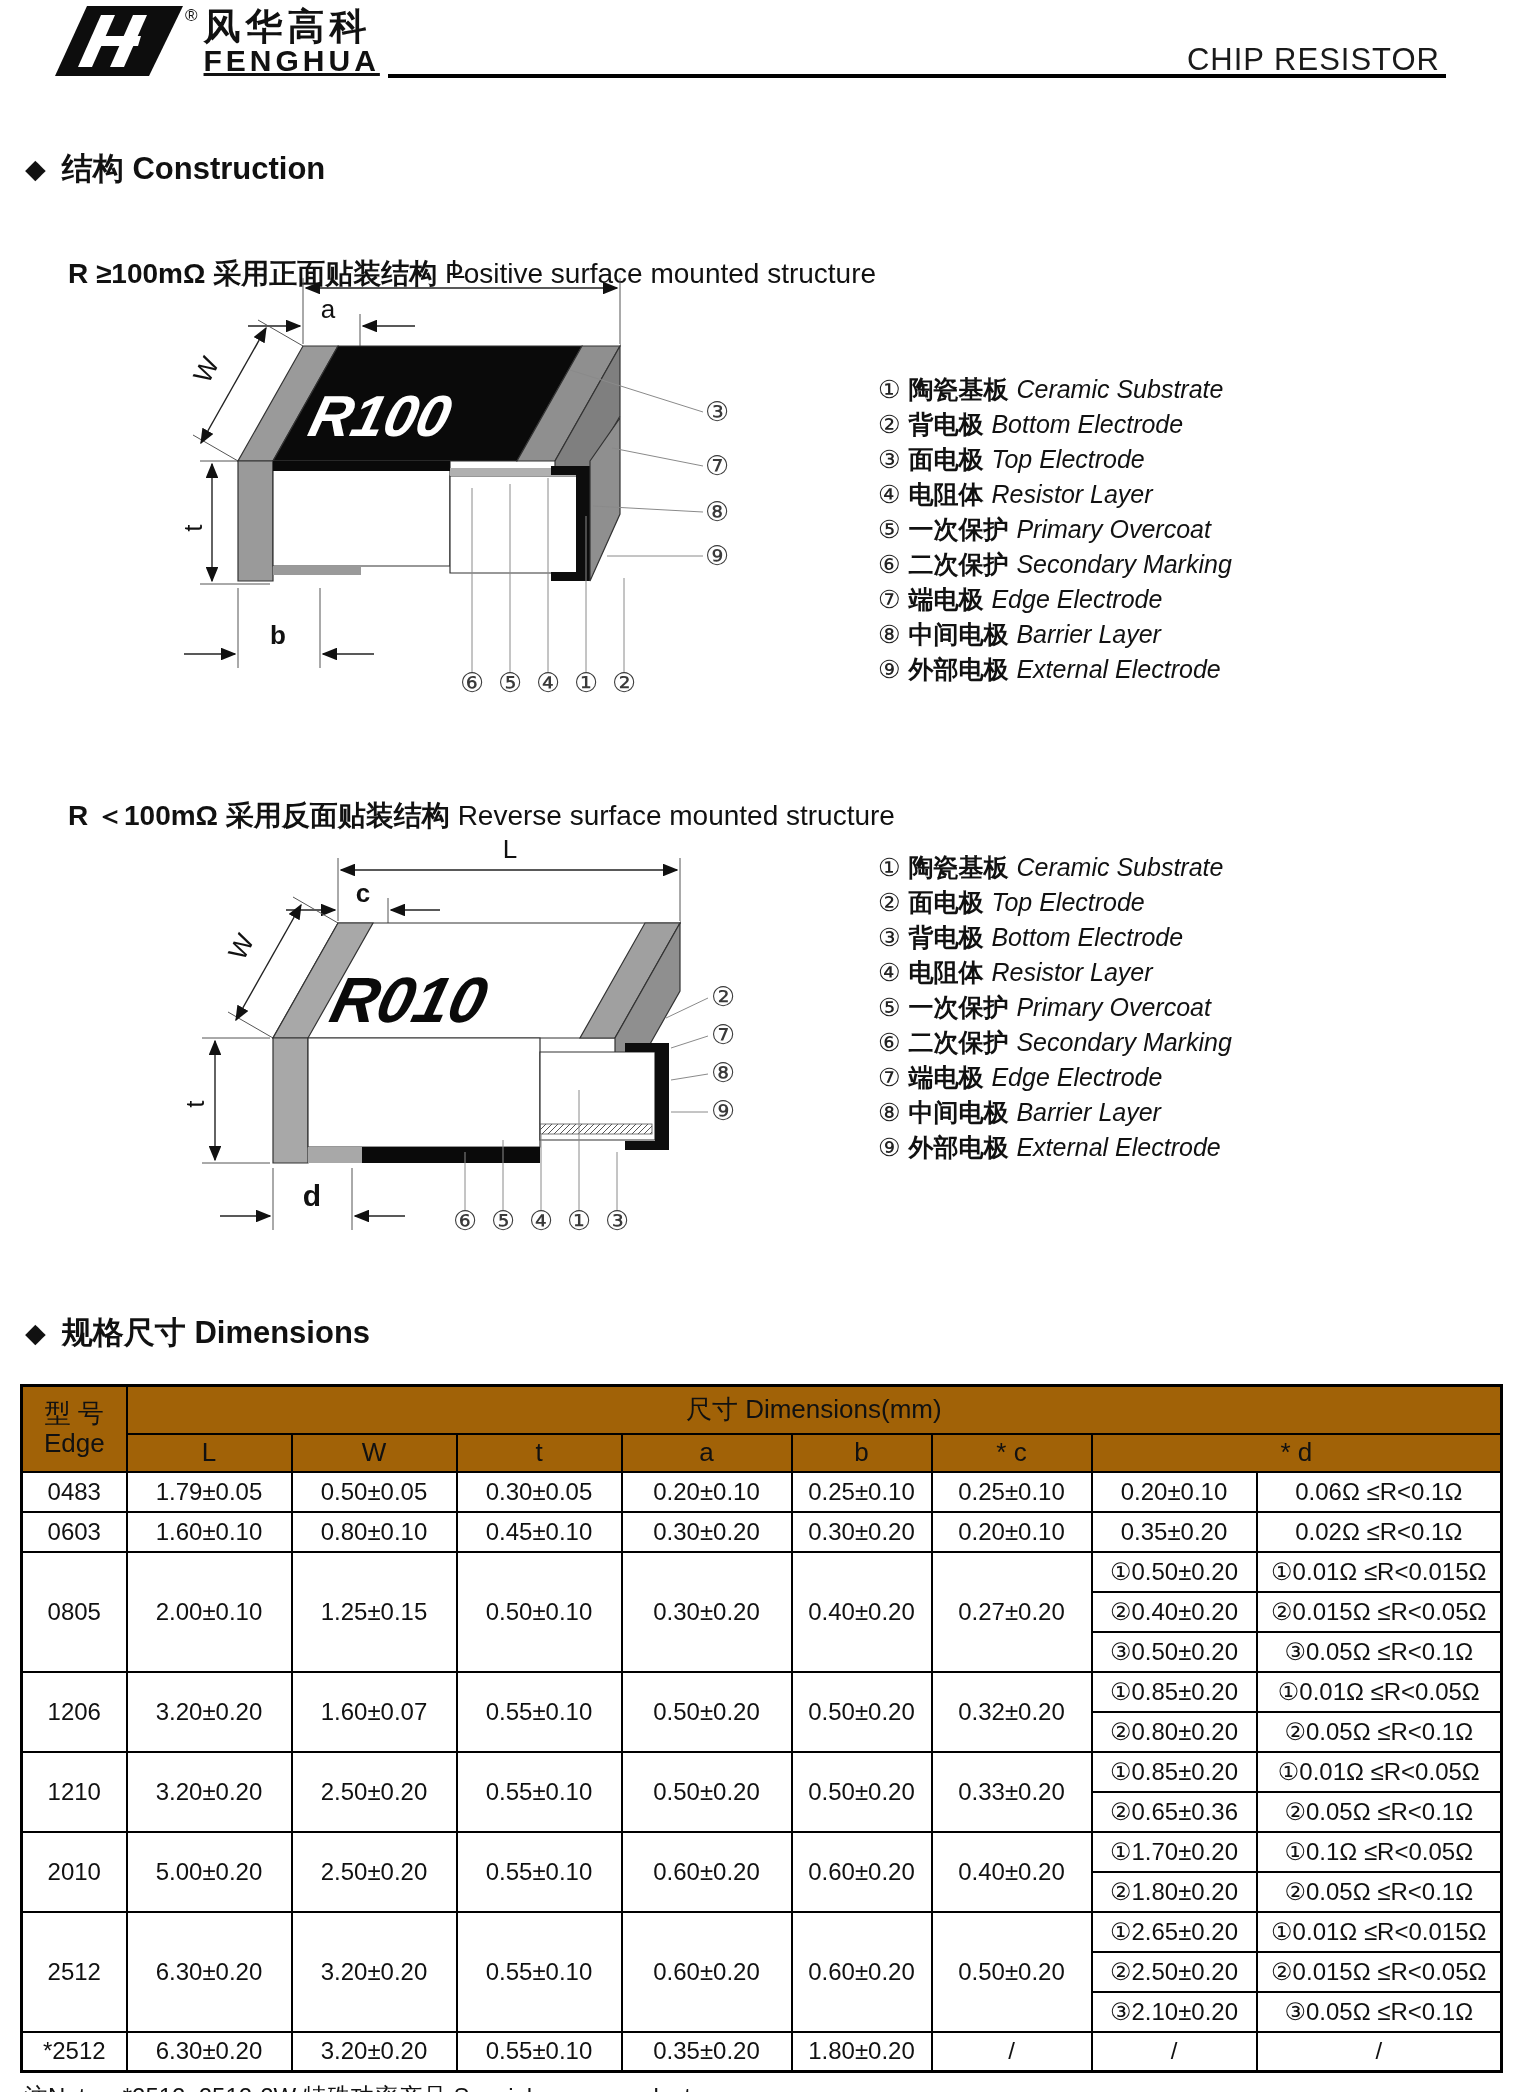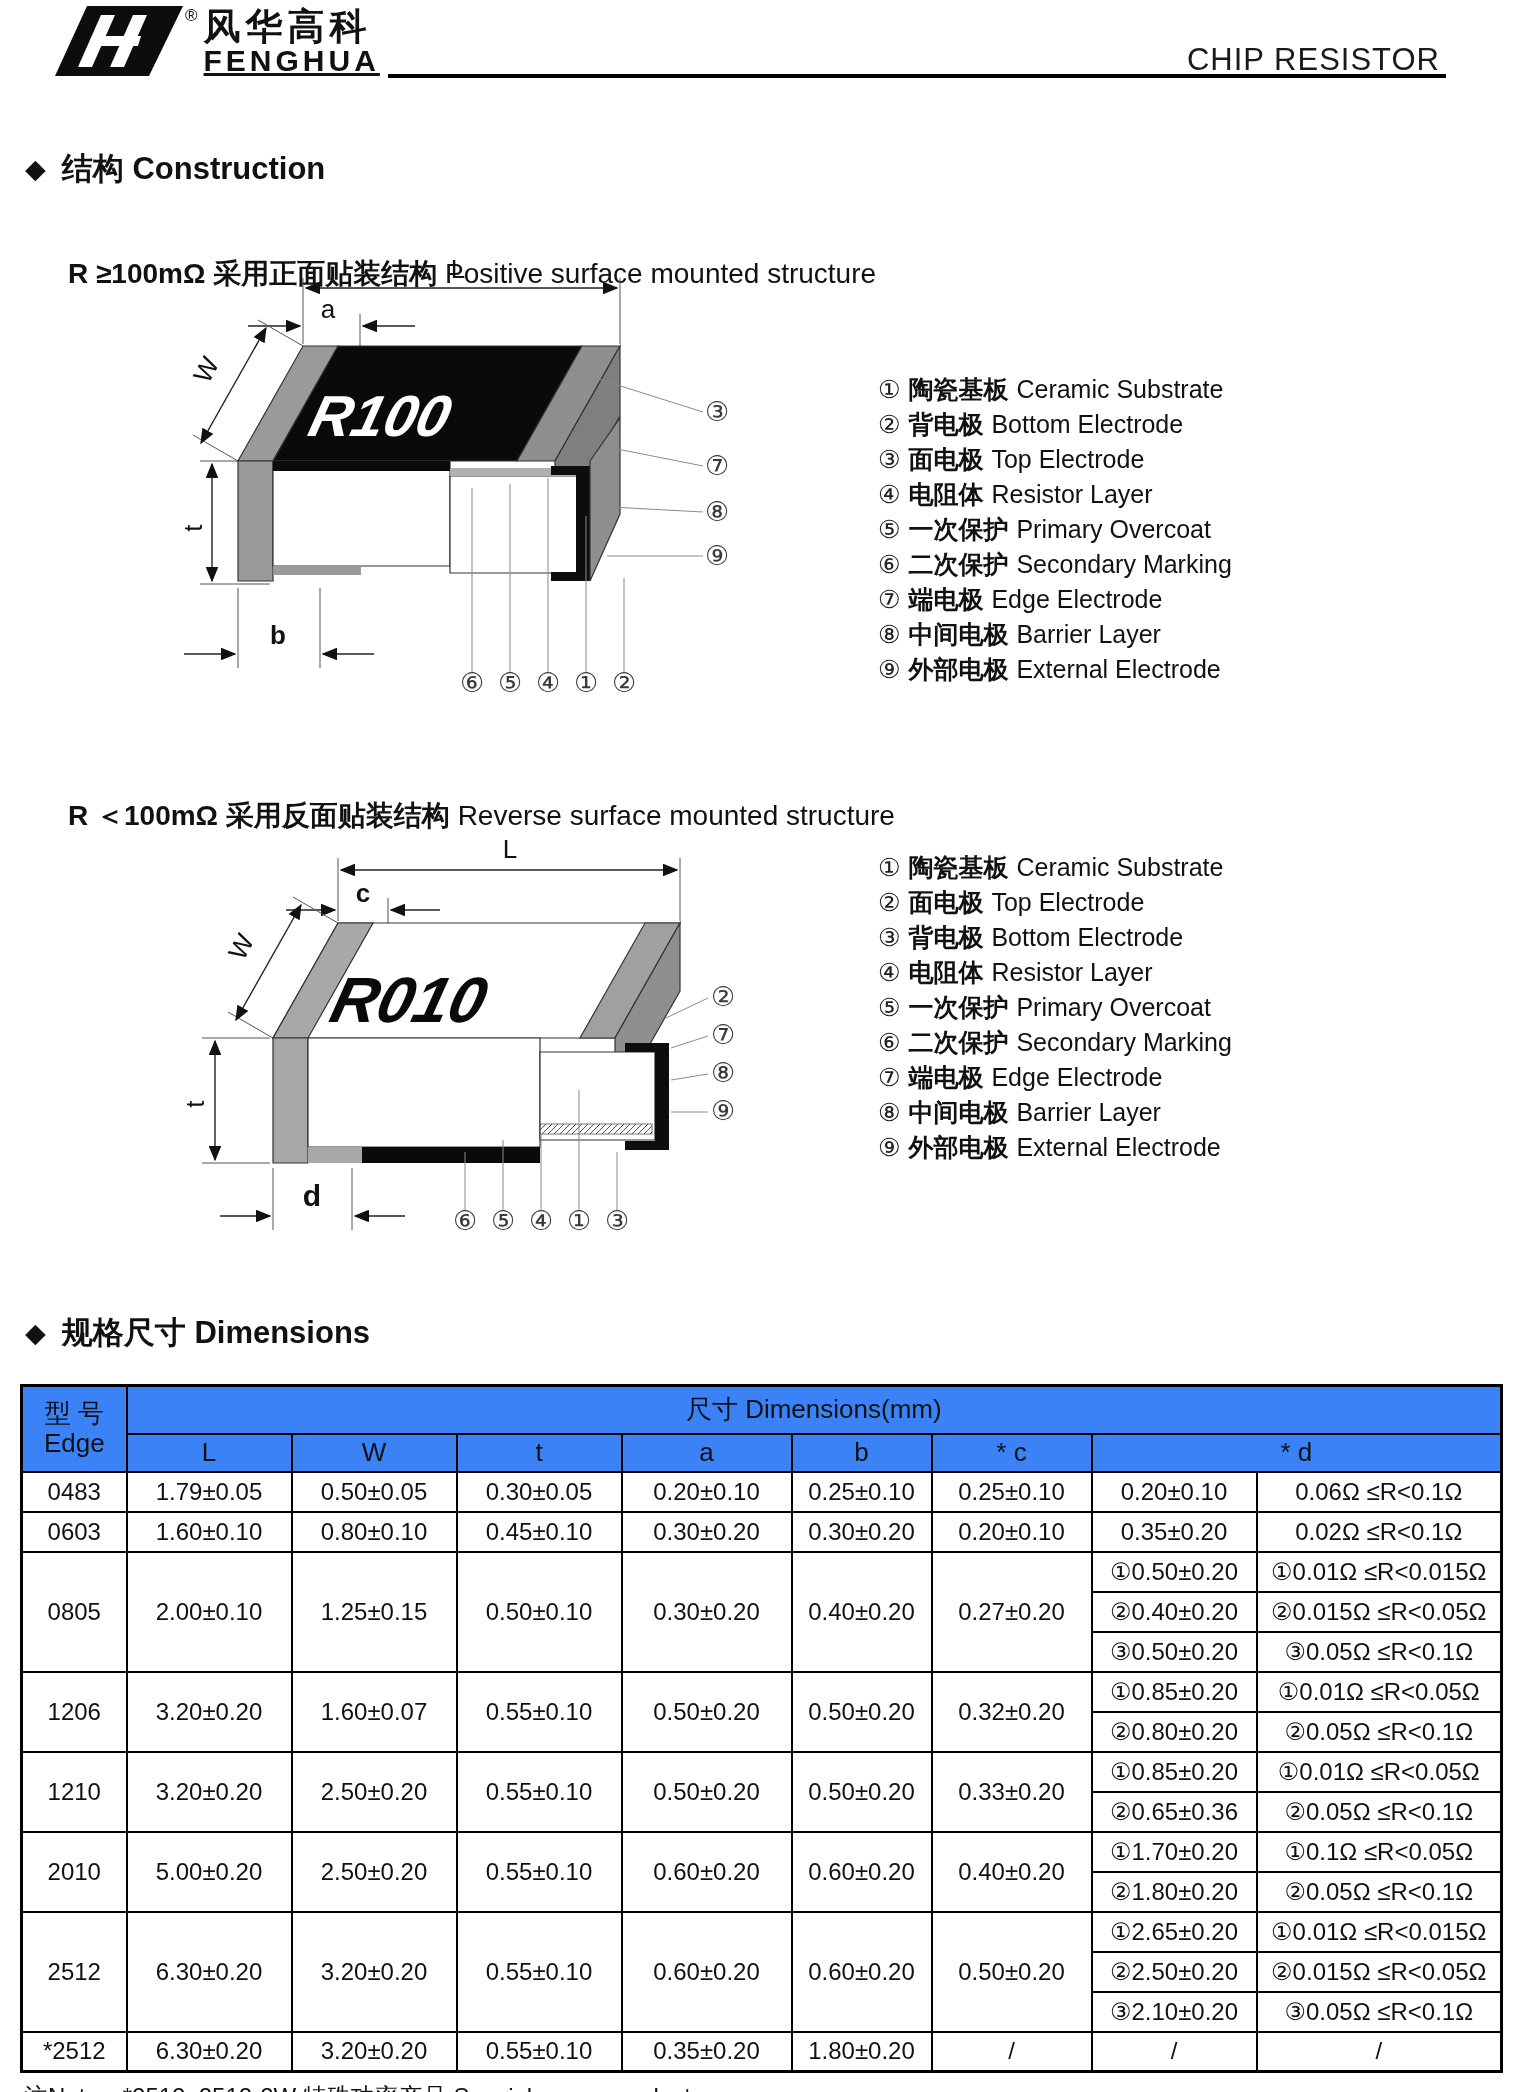--- a/index.html
+++ b/index.html
@@ -42,28 +42,28 @@
   .marking1 { font-size:58px; font-style:italic; font-weight:bold; fill:#fff; }
   .marking2 { font-size:64px; font-style:italic; font-weight:bold; fill:#0a0a0a; }
 
   
   .legend { position:absolute; }
   #legend1 { left:878px; top:372px; }
   #legend2 { left:878px; top:850px; }
   .legend-item { font-size:25px; line-height:35px; white-space:nowrap; }
   .legend-num { margin-right:8px; color:#222; }
   .legend-cn { font-weight:bold; margin-right:8px; }
-  .legend-en { font-weight:normal; }
+  .legend-en { font-weight:normal;font-style:italic; }
 
   
   .dims-block { position:absolute; left:20px; top:1384px; width:1480px; }
   table.dims { border-collapse:collapse; width:1480px; table-layout:fixed; border:3px solid #000; }
   .dims th, .dims td { border:2px solid #000; text-align:center; vertical-align:middle;
                         font-size:24px; padding:1px 3px; overflow:hidden; }
-  .dims thead th { background:#3b82f6; font-weight:normal; }
+  .dims thead th { background:#a16207; font-weight:normal; }
   .dims thead tr:first-child th { height:48px; font-size:26px; }
   .dims thead tr:last-child th { height:38px; font-size:26px; }
   .dims tbody td { height:40px; background:#fff; }
   .type-cell { font-size:25px; }
   .cond-cell { font-size:21.5px; }
   .th-type div { line-height:1.15; font-size:26px; }
   .note { font-size:24px; margin-top:8px; padding-left:4px; }
 </style>
 </head>
 <body>

